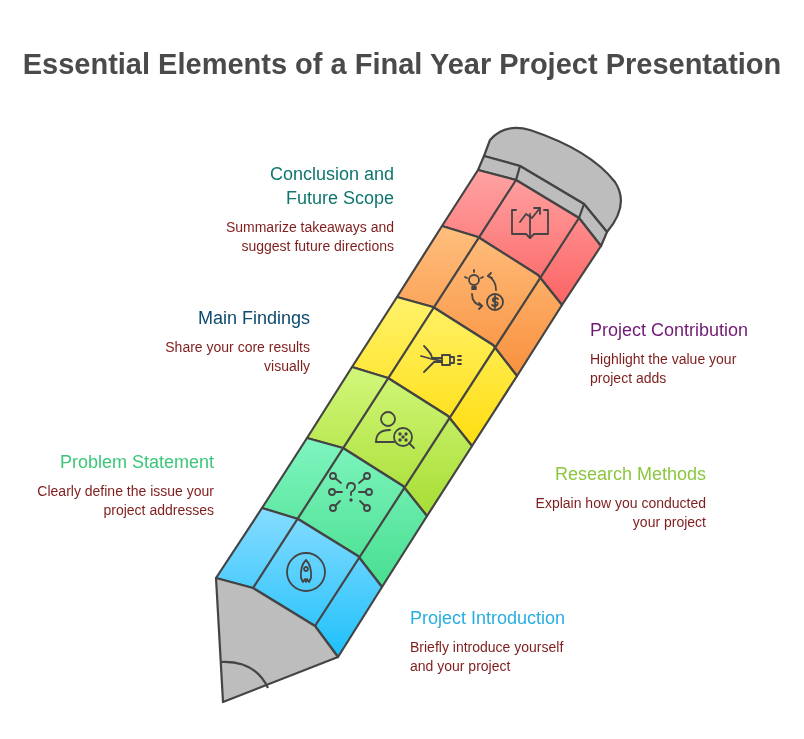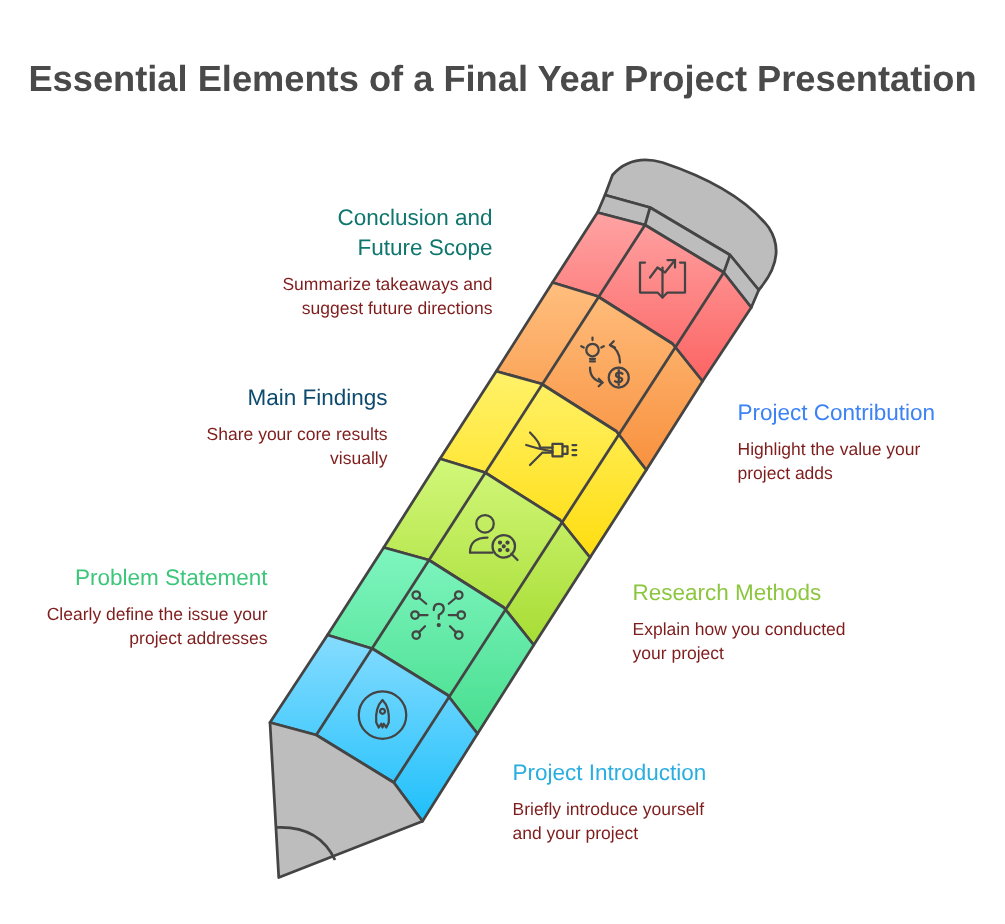--- a/index.html
+++ b/index.html
@@ -150,36 +150,36 @@
 
 <div class="label right-align" style="left:110px; top:306px; width:200px;">
   <div class="head" style="color:#0c4a6e;">Main Findings</div>
   <div class="desc">
     <div>Share your core results</div>
     <div>visually</div>
   </div>
 </div>
 
 <div class="label" style="left:590px; top:318px; width:200px;">
-  <div class="head" style="color:#3b82f6;">Project Contribution</div>
+  <div class="head" style="color:#701a75;">Project Contribution</div>
   <div class="desc">
     <div>Highlight the value your</div>
     <div>project adds</div>
   </div>
 </div>
 
 <div class="label right-align" style="left:14px; top:450px; width:200px;">
   <div class="head" style="color:#3cc67a;">Problem Statement</div>
   <div class="desc">
     <div>Clearly define the issue your</div>
     <div>project addresses</div>
   </div>
 </div>
 
-<div class="label" style="left:506px; top:462px; width:200px;">
+<div class="label" style="left:506px; top:462px; width:200px;text-align:right;">
   <div class="head" style="color:#8cc63f;">Research Methods</div>
   <div class="desc">
     <div>Explain how you conducted</div>
     <div>your project</div>
   </div>
 </div>
 
 <div class="label" style="left:410px; top:606px; width:200px;">
   <div class="head" style="color:#29aee0;">Project Introduction</div>
   <div class="desc">

